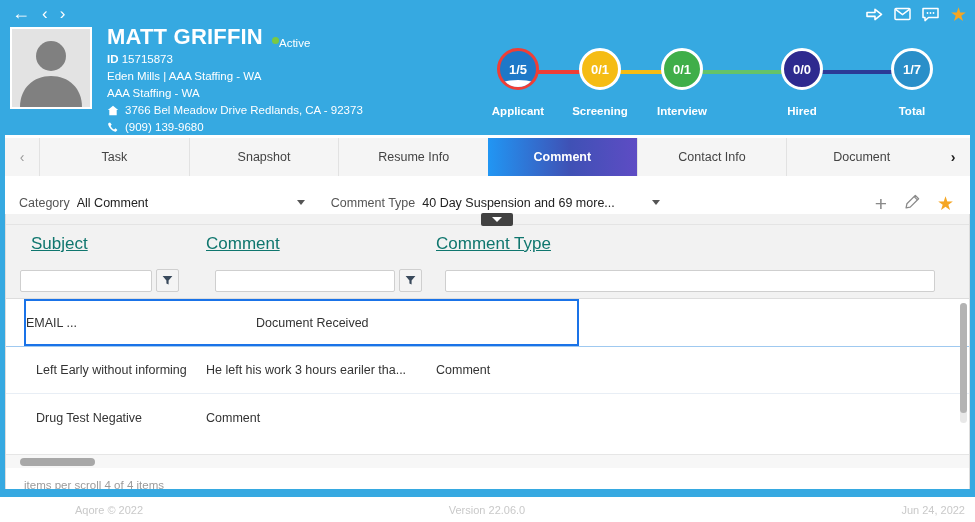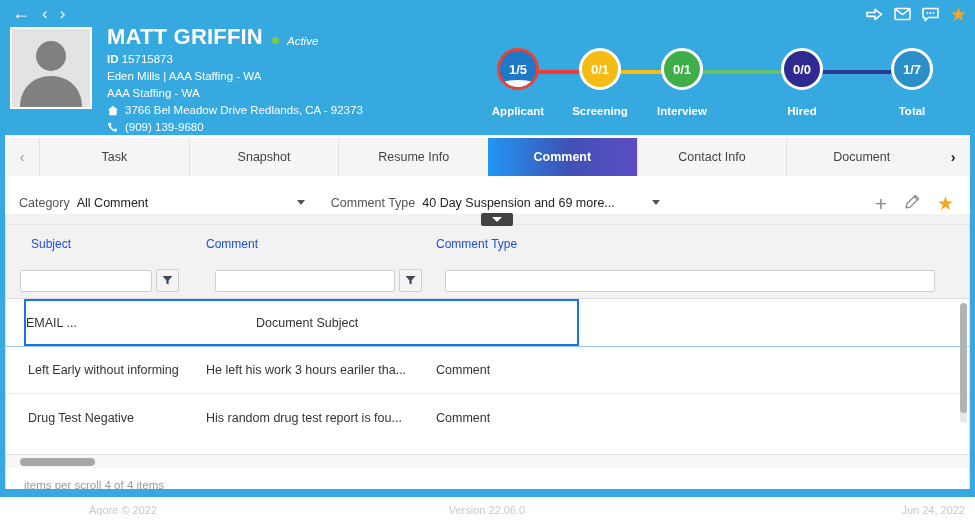--- a/index.html
+++ b/index.html
@@ -46,21 +46,21 @@
     background: #e0e0e0;
     border: 2px solid #ffffff;
   }
   .avatar svg { display: block; }
 
   .person { position: absolute; left: 107px; top: 24px; }
   .person-name-row { display: flex; align-items: baseline; gap: 9px; }
   .person-name {
     color: #ffffff; font-size: 22px; font-weight: bold; letter-spacing: 0.2px;
   }
-  .active-badge { display: flex; align-items: center; gap: 8px; font-style: italic; }
+  .active-badge { display: flex; align-items: flex-start; gap: 0; }
   .dot-green {
     width: 7px; height: 7px; border-radius: 50%;
     background: #7ac943; display: inline-block;
   }
   .active-text { color: #ffffff; font-size: 11.5px; }
   .person-line {
     color: #ffffff; font-size: 11.5px; line-height: 16px;
     margin-top: 1px; white-space: nowrap;
   }
   .person-line .bold { font-weight: bold; }
@@ -173,21 +173,21 @@
     width: 0; height: 0;
     border-left: 5px solid transparent;
     border-right: 5px solid transparent;
     border-top: 5px solid #ffffff;
   }
   .grid-head {
     display: flex; align-items: center; height: 38px;
     background: #f2f2f2; padding: 0 0 0 0;
   }
   .gh-cell {
-    font-size: 12px; color: #1d4ed8;
+    font-size: 17px; color: #0f766e; text-decoration: underline;
   }
   .c1 { width: 200px; padding-left: 25px; }
   .c2 { width: 230px; }
   .c3 { width: 260px; }
   .c4 { flex: 1; }
 
   .filter-row {
     display: flex; align-items: center; height: 36px;
     background: #f2f2f2; border-bottom: 1px solid #dddddd;
   }
@@ -208,21 +208,21 @@
     border-bottom: 1px solid #e8eef5; font-size: 12.5px; color: #333;
   }
   .row.selected {
     border: 2px solid #1a73e8;
     height: 47px;
     margin: 0 390px 0 18px;
     background: #ffffff;
     position: relative; z-index: 2;
   }
   .row.selected .rc1 { padding-left: 7px; }
-  .rc1 { width: 200px; padding-left: 22px; }
+  .rc1 { width: 200px; padding-left: 30px; }
   .rc2 { width: 230px; }
   .rc3 { width: 260px; }
   .rc4 { flex: 1; }
   .sel-wrap { position: relative; border-bottom: 1px solid #9fc9f0; }
 
   .v-scroll {
     position: absolute; right: 2px; top: 4px;
     width: 7px; height: 120px;
     background: #e8e8e8; border-radius: 4px;
   }
@@ -248,21 +248,21 @@
   .blue-strip {
     position: absolute; left: 0; top: 489px;
     width: 975px; height: 8px; background: #36a9e1;
   }
   .footer {
     position: absolute; left: 0; top: 497px;
     width: 975px; height: 25px; background: #ffffff;
     display: flex; align-items: center;
     font-size: 11px; color: #c9c9c9;
   }
-  .ft-left { position: absolute; left: 89px; }
+  .ft-left { position: absolute; left: 75px; }
   .ft-mid { position: absolute; left: 487px; transform: translateX(-50%); }
   .ft-right { position: absolute; right: 10px; }
 
   
   .edge-l { position: absolute; left: 0; top: 135px; width: 5px; height: 354px; background: #36a9e1; }
   .edge-r { position: absolute; right: 0; top: 135px; width: 5px; height: 354px; background: #36a9e1; }
 </style>
 </head>
 <body>
 
@@ -474,35 +474,34 @@
       <div class="fcell" style="flex:1; padding-left:9px;">
         <input class="fbox" style="width: 490px;" value="">
       </div>
     </div>
 
     <div class="grid-body">
 
       <div class="sel-wrap">
         <div class="row selected">
           <div class="rc2">EMAIL   ...</div>
-          <div class="rc3">Document Subject</div>
+          <div class="rc3">Document Received</div>
           <div class="rc4"></div>
         </div>
       </div>
 
       <div class="row">
         <div class="rc1">Left Early without informing</div>
         <div class="rc2">He left his work 3 hours eariler tha...</div>
         <div class="rc3">Comment</div>
         <div class="rc4"></div>
       </div>
 
       <div class="row" style="border-bottom:none;">
         <div class="rc1">Drug Test Negative</div>
-        <div class="rc2">His random drug test report is fou...</div>
         <div class="rc3">Comment</div>
         <div class="rc4"></div>
       </div>
 
       <div class="v-scroll">
         <div class="v-thumb"></div>
       </div>
     </div>
 
     <div class="h-scroll">

